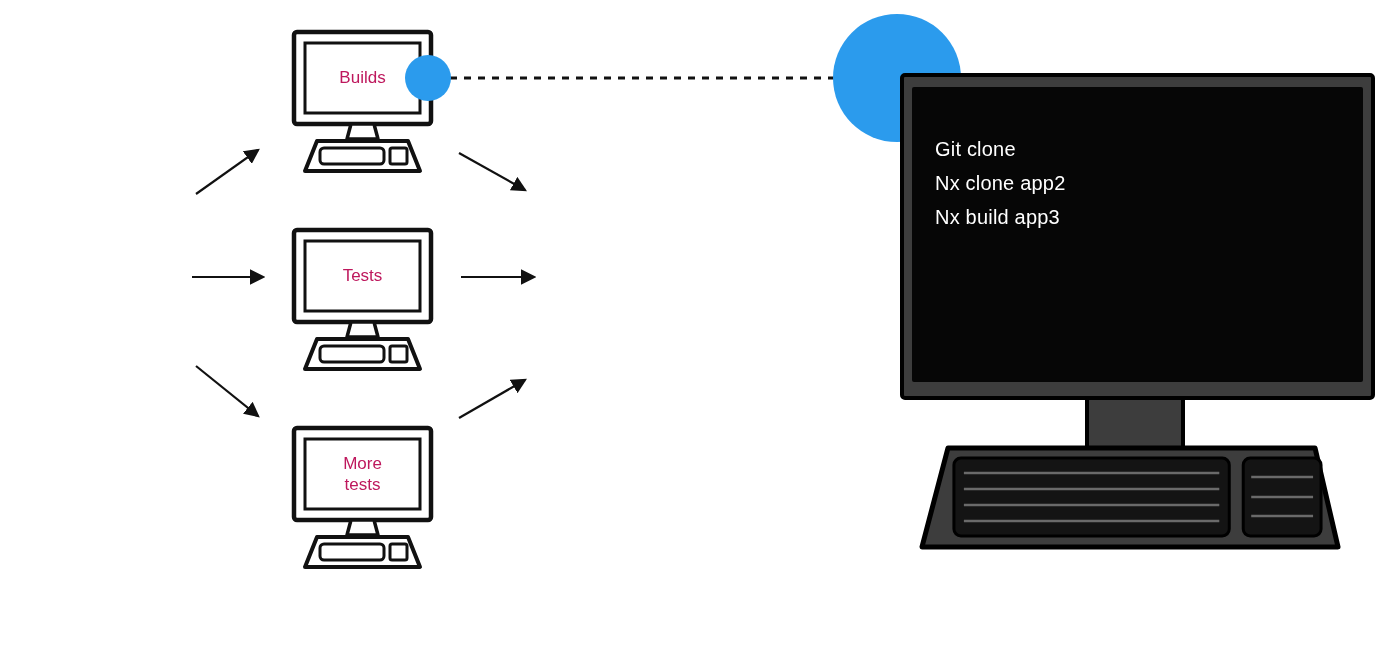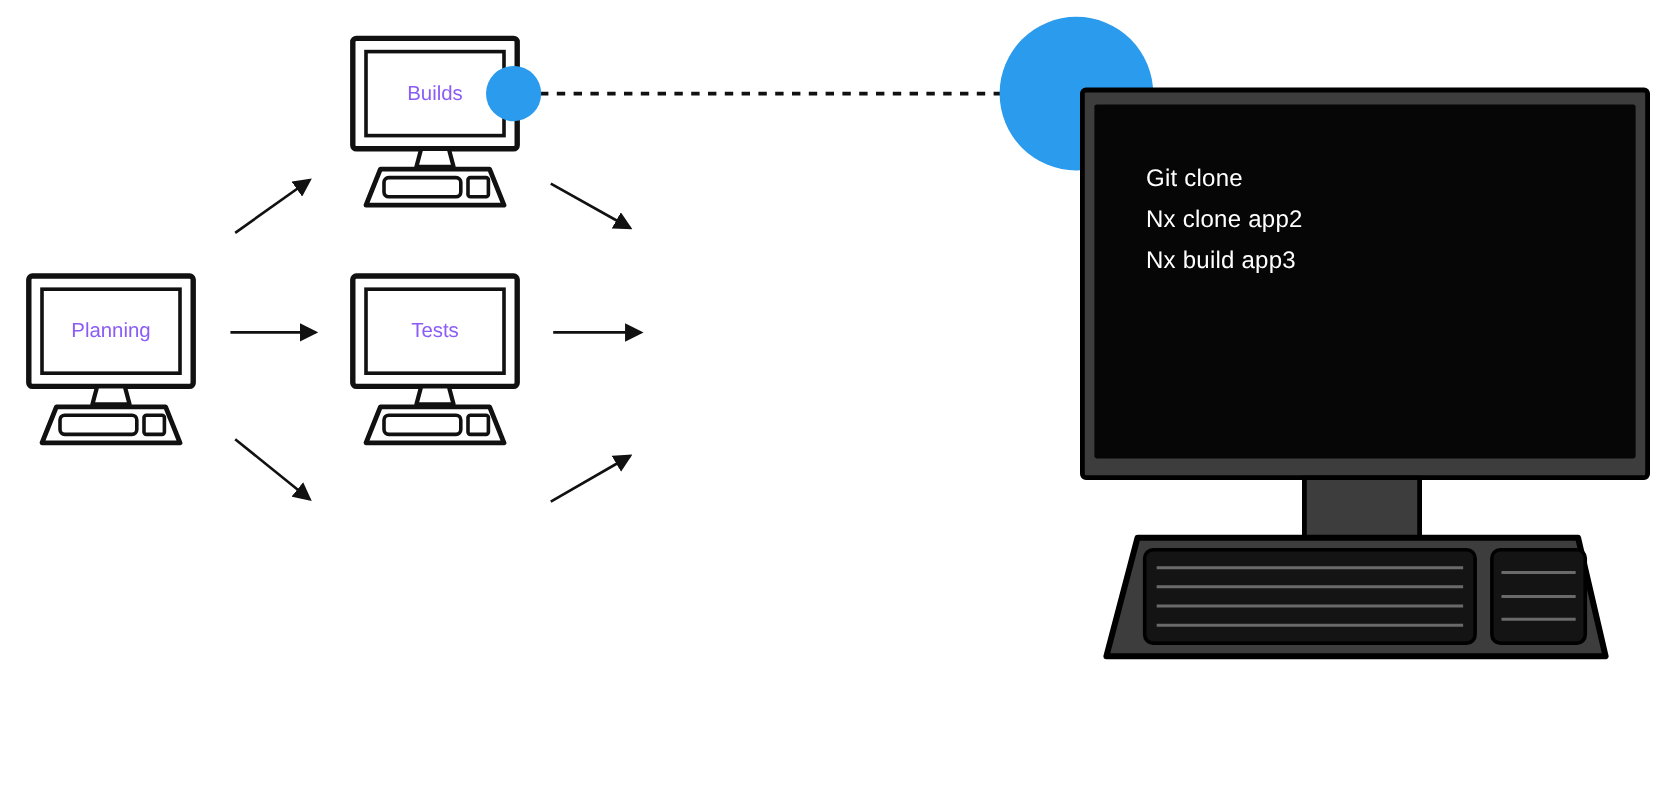--- a/index.html
+++ b/index.html
@@ -11,21 +11,21 @@
     overflow: hidden;
   }
   .canvas { position: absolute; inset: 0; width: 1400px; height: 659px; }
 
   
   .node { position: absolute; width: 145px; height: 148px; }
   .node svg { position: absolute; inset: 0; width: 100%; height: 100%; }
   .node-label {
     position: absolute; left: 15px; top: 15px; width: 115px; height: 70px;
     display: flex; align-items: center; justify-content: center;
-    text-align: center; font-size: 17px; color: #8b5cf6;
+    text-align: center; font-size: 17px; color: #be185d;
     line-height: 1.25; white-space: pre-line;
   }
   #node-planning   { left: 20px;  top: 226px; }
   #node-builds     { left: 290px; top: 28px;  }
   #node-tests      { left: 290px; top: 226px; }
   #node-more-tests { left: 290px; top: 424px; }
   #node-upload-qa  { left: 557px; top: 226px; }
 
   
   .overlay-svg {
@@ -37,44 +37,33 @@
   .big-computer { position: absolute; left: 900px; top: 73px; width: 476px; height: 482px; }
   .monitor-frame {
     position: absolute; left: 0; top: 0; width: 475px; height: 327px;
     background: var(--monitor_gray, #3d3d3d);
     border: 4px solid #000; border-radius: 5px;
   }
   .screen {
     position: absolute; left: 8px; top: 10px; right: 8px; bottom: 14px;
     background: var(--screen_black, #060606); border-radius: 2px;
   }
-  .terminal { padding: 45px 0 0 43px; }
+  .terminal { padding: 45px 0 0 23px; }
   .term-line { color: #ffffff; font-size: 20px; line-height: 34px; letter-spacing: 0.2px; }
   .stand {
     position: absolute; left: 185px; top: 323px; width: 100px; height: 60px;
     background: var(--monitor_gray, #3d3d3d); border: 4px solid #000;
   }
   .keyboard-svg { position: absolute; left: 18px; top: 372px; width: 424px; height: 106px; }
 </style>
 </head>
 <body>
 
 <div class="canvas">
 
-  <div class="node" id="node-planning">
-    <svg viewBox="0 0 145 148">
-      <rect x="4" y="4" width="137" height="92" rx="3" fill="#fff" stroke="#111" stroke-width="4.5"></rect>
-      <rect x="15" y="15" width="115" height="70" fill="#fff" stroke="#111" stroke-width="3"></rect>
-      <path d="M61 96 L84 96 L88 111 L57 111 Z" fill="#fff" stroke="#111" stroke-width="3.5" stroke-linejoin="round"></path>
-      <path d="M27 113 L118 113 L130 143 L15 143 Z" fill="#fff" stroke="#111" stroke-width="4" stroke-linejoin="round"></path>
-      <rect x="30" y="120" width="64" height="16" rx="4" fill="#fff" stroke="#111" stroke-width="3"></rect>
-      <rect x="100" y="120" width="17" height="16" rx="2" fill="#fff" stroke="#111" stroke-width="3"></rect>
-    </svg>
-    <div class="node-label">Planning</div>
-  </div>
 
   <div class="node" id="node-builds">
     <svg viewBox="0 0 145 148">
       <rect x="4" y="4" width="137" height="92" rx="3" fill="#fff" stroke="#111" stroke-width="4.5"></rect>
       <rect x="15" y="15" width="115" height="70" fill="#fff" stroke="#111" stroke-width="3"></rect>
       <path d="M61 96 L84 96 L88 111 L57 111 Z" fill="#fff" stroke="#111" stroke-width="3.5" stroke-linejoin="round"></path>
       <path d="M27 113 L118 113 L130 143 L15 143 Z" fill="#fff" stroke="#111" stroke-width="4" stroke-linejoin="round"></path>
       <rect x="30" y="120" width="64" height="16" rx="4" fill="#fff" stroke="#111" stroke-width="3"></rect>
       <rect x="100" y="120" width="17" height="16" rx="2" fill="#fff" stroke="#111" stroke-width="3"></rect>
     </svg>
@@ -86,20 +75,32 @@
       <rect x="4" y="4" width="137" height="92" rx="3" fill="#fff" stroke="#111" stroke-width="4.5"></rect>
       <rect x="15" y="15" width="115" height="70" fill="#fff" stroke="#111" stroke-width="3"></rect>
       <path d="M61 96 L84 96 L88 111 L57 111 Z" fill="#fff" stroke="#111" stroke-width="3.5" stroke-linejoin="round"></path>
       <path d="M27 113 L118 113 L130 143 L15 143 Z" fill="#fff" stroke="#111" stroke-width="4" stroke-linejoin="round"></path>
       <rect x="30" y="120" width="64" height="16" rx="4" fill="#fff" stroke="#111" stroke-width="3"></rect>
       <rect x="100" y="120" width="17" height="16" rx="2" fill="#fff" stroke="#111" stroke-width="3"></rect>
     </svg>
     <div class="node-label">Tests</div>
   </div>
 
+  <div class="node" id="node-more-tests">
+    <svg viewBox="0 0 145 148">
+      <rect x="4" y="4" width="137" height="92" rx="3" fill="#fff" stroke="#111" stroke-width="4.5"></rect>
+      <rect x="15" y="15" width="115" height="70" fill="#fff" stroke="#111" stroke-width="3"></rect>
+      <path d="M61 96 L84 96 L88 111 L57 111 Z" fill="#fff" stroke="#111" stroke-width="3.5" stroke-linejoin="round"></path>
+      <path d="M27 113 L118 113 L130 143 L15 143 Z" fill="#fff" stroke="#111" stroke-width="4" stroke-linejoin="round"></path>
+      <rect x="30" y="120" width="64" height="16" rx="4" fill="#fff" stroke="#111" stroke-width="3"></rect>
+      <rect x="100" y="120" width="17" height="16" rx="2" fill="#fff" stroke="#111" stroke-width="3"></rect>
+    </svg>
+    <div class="node-label">More
+tests</div>
+  </div>
 
 
   <svg class="overlay-svg" viewBox="0 0 1400 659">
     <defs>
       <marker id="arrow" viewBox="0 0 10 10" refX="8.5" refY="5" markerWidth="7" markerHeight="7" orient="auto-start-reverse">
         <path d="M0,0 L10,5 L0,10 z" fill="#111"></path>
       </marker>
     </defs>
 
     <line x1="196" y1="194" x2="258" y2="150" stroke="#111" stroke-width="2.2" marker-end="url(#arrow)"></line>

